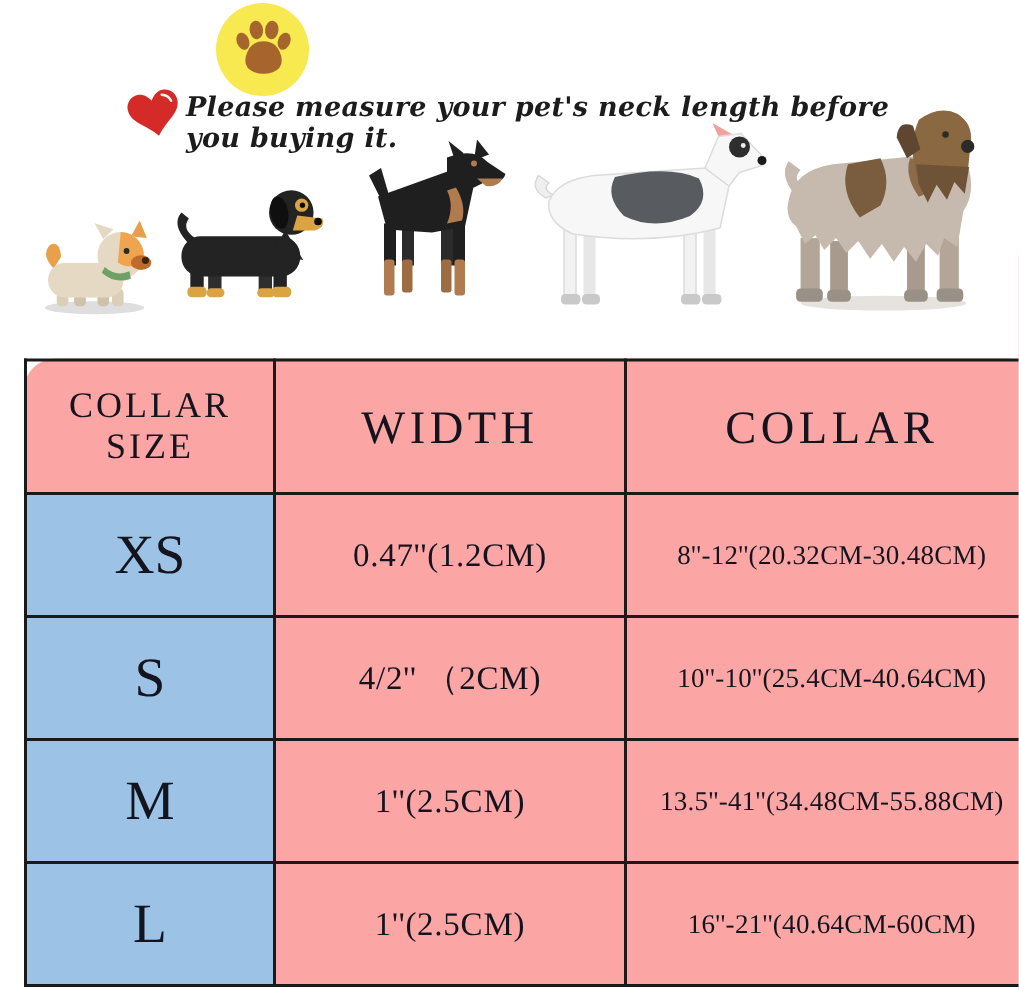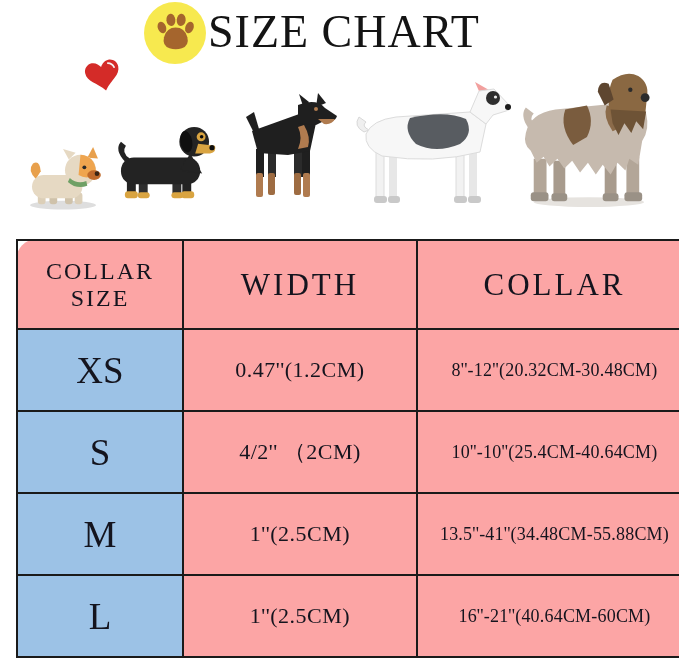--- a/index.html
+++ b/index.html
@@ -56,30 +56,30 @@
 
   <div class="paw-badge">
     <svg width="44" height="44" viewBox="0 0 64 64">
       <ellipse cx="13" cy="24" rx="6" ry="8.5" fill="#A5652D" transform="rotate(-22 13 24)"></ellipse>
       <ellipse cx="26" cy="13" rx="6.5" ry="9" fill="#A5652D" transform="rotate(-6 26 13)"></ellipse>
       <ellipse cx="41" cy="13" rx="6.5" ry="9" fill="#A5652D" transform="rotate(6 41 13)"></ellipse>
       <ellipse cx="53" cy="24" rx="6" ry="8.5" fill="#A5652D" transform="rotate(22 53 24)"></ellipse>
       <path d="M33,24 Q46,24 50,38 Q53,50 42,54 Q33,57 24,54 Q13,50 16,38 Q20,24 33,24 Z" fill="#A5652D"></path>
     </svg>
   </div>
-  <div class="page-title">SIZE CHART</div>
 
   <div class="heart-wrap">
     <svg width="38" height="38" viewBox="0 0 36 36">
       <g transform="rotate(-12 18 18)">
         <path d="M26,4 C22.5,4 19.5,6.6 18,9.4 C16.5,6.6 13.5,4 10,4 C5.6,4 2,7.6 2,12 C2,20.5 11,23 18,32 C25,23 34,20.5 34,12 C34,7.6 30.4,4 26,4 Z" fill="#D42B28"></path>
         <path d="M25,7 q4,1 5,5" stroke="#F4F4F4" stroke-width="1.6" fill="none" stroke-linecap="round"></path>
       </g>
     </svg>
   </div>
+  <div class="subtitle">Please measure your pet's neck length before you buying it.</div>
 
   <svg class="dog dog-1" width="88" height="64" viewBox="0 0 90 66">
     <ellipse cx="44" cy="61" rx="34" ry="4.5" fill="#DEDEDE"></ellipse>
     <path d="M16,34 Q7,25 13,18 Q20,14 21,26 Z" fill="#E8A04C"></path>
     <rect x="18" y="48" width="8" height="12" rx="3" fill="#DCCFB8"></rect>
     <rect x="30" y="49" width="8" height="11" rx="3" fill="#CFC2AA"></rect>
     <rect x="46" y="49" width="8" height="11" rx="3" fill="#CFC2AA"></rect>
     <rect x="56" y="48" width="8" height="12" rx="3" fill="#DCCFB8"></rect>
     <rect x="12" y="30" width="52" height="24" rx="12" fill="#E6D9C3"></rect>
     <path d="M50,14 L44,3 L57,7 Z" fill="#E6D9C3"></path>

